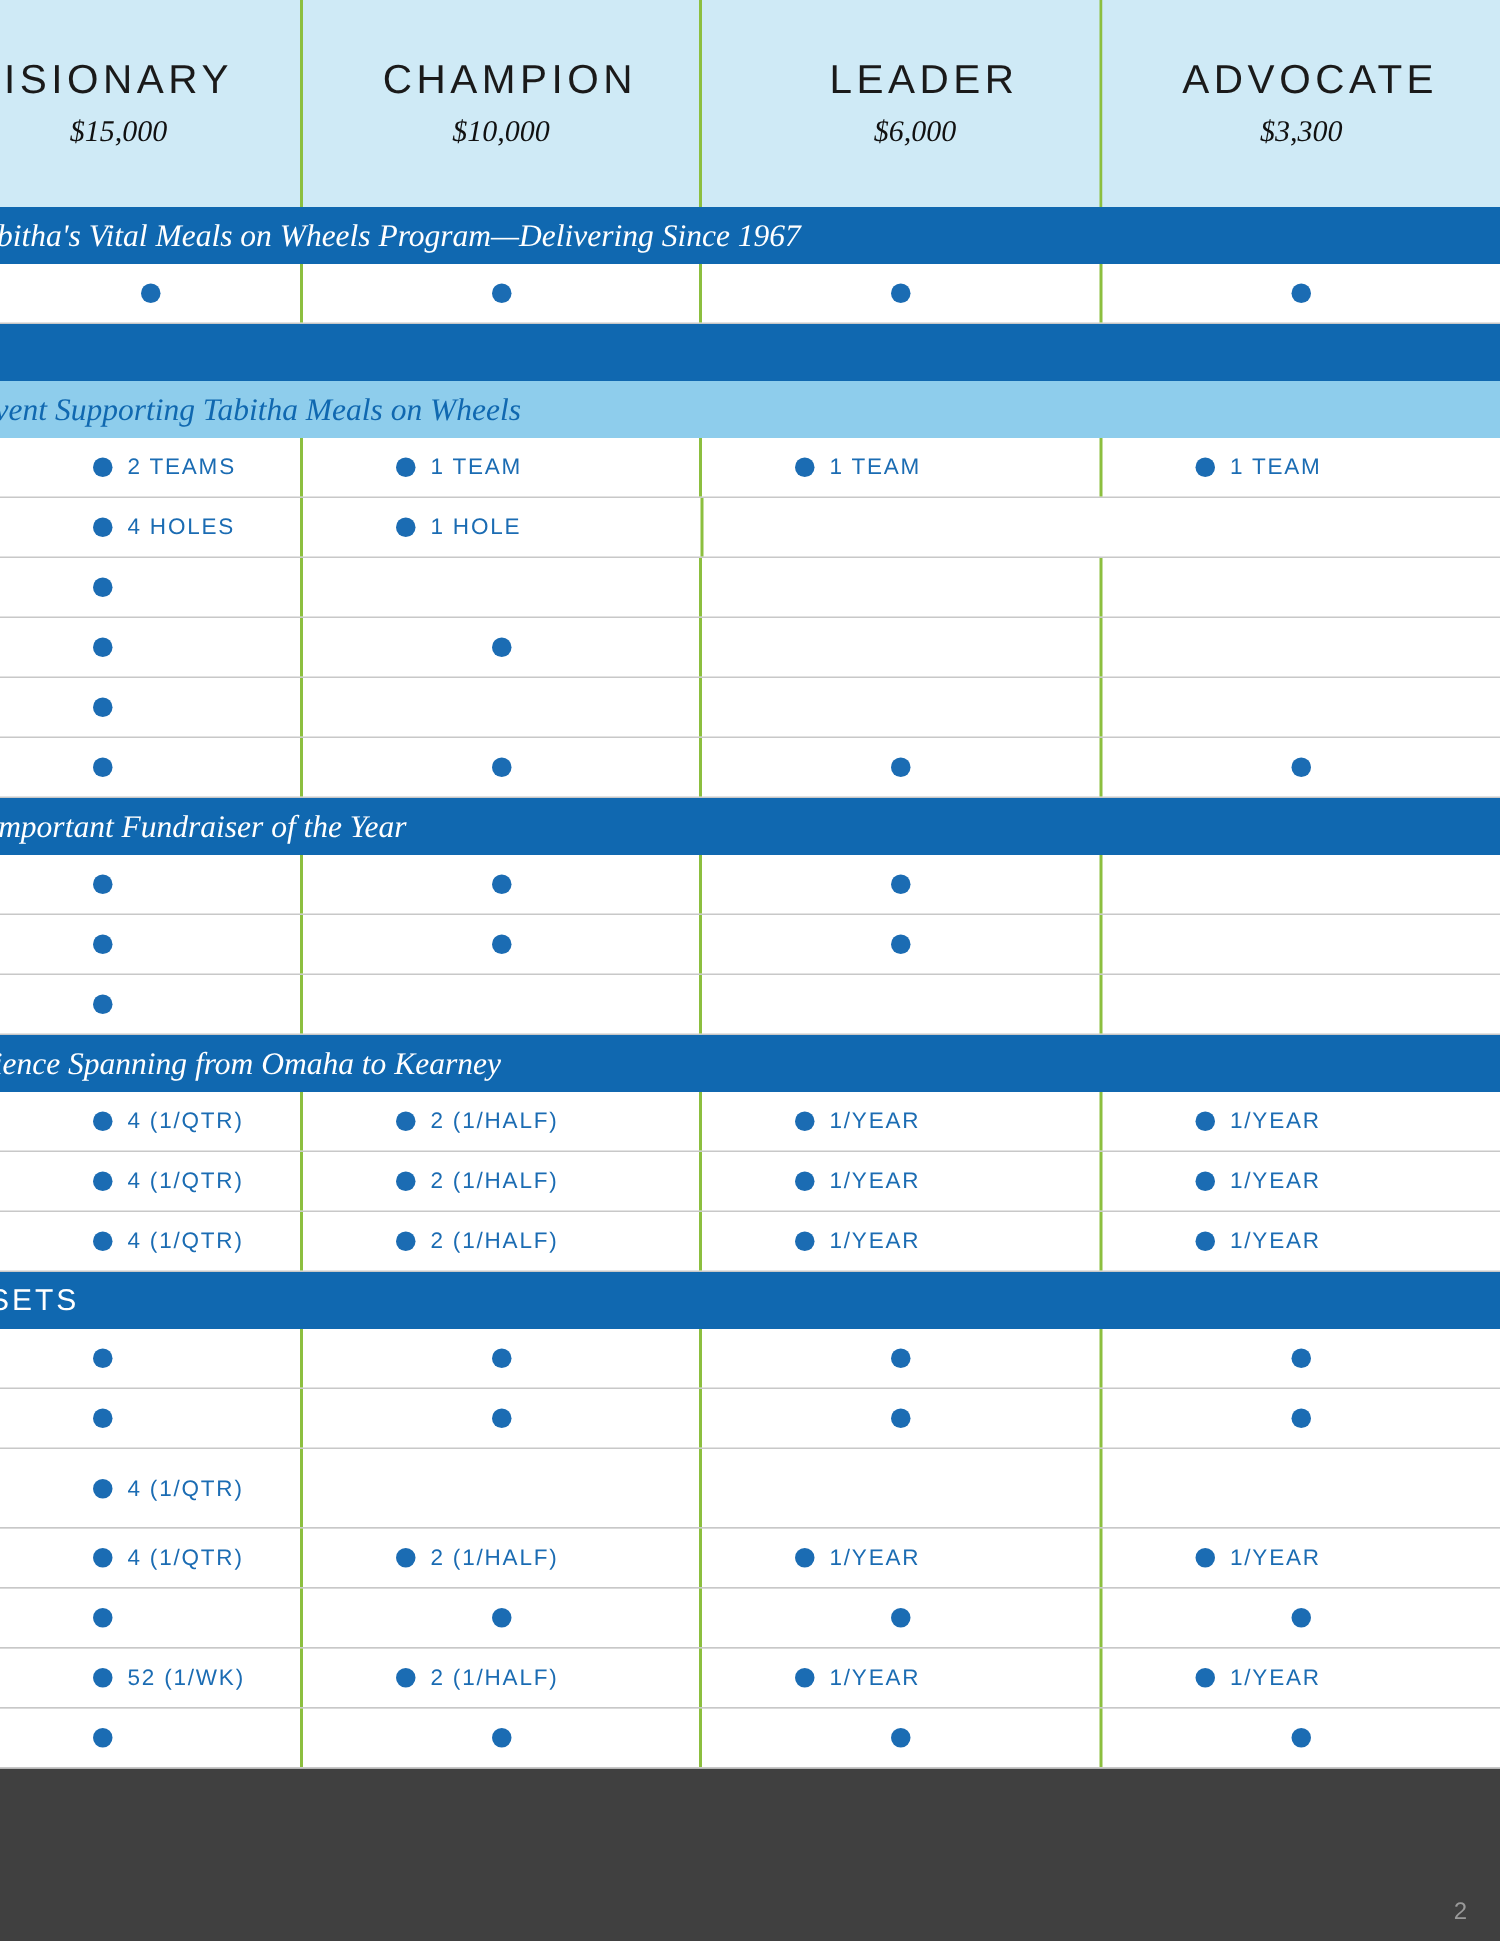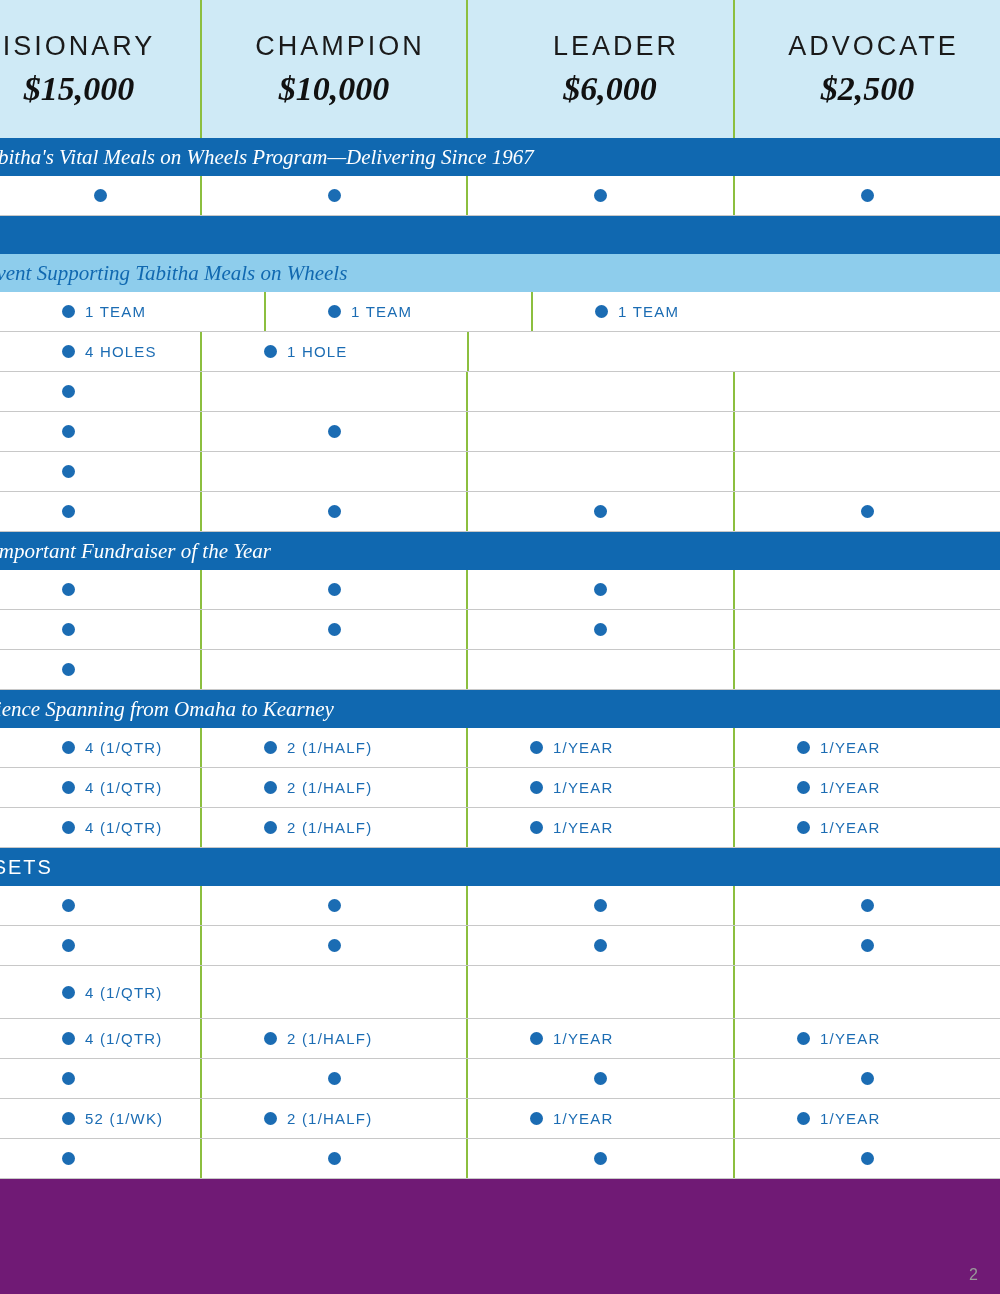--- a/index.html
+++ b/index.html
@@ -6,21 +6,21 @@
   html, body {
     margin: 0; padding: 0;
     background: #ffffff;
     font-family: "Liberation Sans", sans-serif;
   }
   .page {
     position: relative;
     width: 1000px;
     height: 1294px;
     overflow: hidden;
-    background: #701a75;
+    background: #404040;
   }
 
   
   .header-row {
     display: flex;
     height: 138px;
     background: #cfeaf6;
   }
   .header-cell {
     position: relative;
@@ -43,22 +43,22 @@
     letter-spacing: 3px;
     color: #1a1a1a;
     font-weight: 400;
     white-space: nowrap;
     text-align: center;
     margin-left: 12px;
   }
   .tier-amount {
     font-family: "Liberation Serif", serif;
     font-style: italic;
-    font-weight: bold;
-    font-size: 34px;
+    font-weight: normal;
+    font-size: 20px;
     color: #111111;
     margin-top: 8px;
   }
   
   .header-cell.c0 .tier-name { margin-left: -42px; }
   .header-cell.c0 .tier-amount { margin-left: -42px; }
 
   
   .band {
     height: 38px;
@@ -155,21 +155,21 @@
       <div class="header-cell c1">
         <div class="tier-name">CHAMPION</div>
         <div class="tier-amount">$10,000</div>
       </div>
       <div class="header-cell c2">
         <div class="tier-name">LEADER</div>
         <div class="tier-amount">$6,000</div>
       </div>
       <div class="header-cell c3">
         <div class="tier-name">ADVOCATE</div>
-        <div class="tier-amount">$2,500</div>
+        <div class="tier-amount">$3,300</div>
       </div>
     </div>
 
   <div id="body-blocks">
       <div class="band band-dark">
         <span class="band-text">g Tabitha's Vital Meals on Wheels Program—Delivering Since 1967</span>
       </div>
       <div class="row">
         <div class="cell c0 center">
           <div class="mark">
@@ -192,20 +192,26 @@
           </div>
         </div>
       </div>
       <div class="band band-dark">
         <span class="band-text"></span>
       </div>
       <div class="band band-light">
         <span class="band-text">al Event Supporting Tabitha Meals on Wheels</span>
       </div>
       <div class="row">
+        <div class="cell c0">
+          <div class="mark">
+            <span class="dot"></span>
+            <span class="val">2 TEAMS</span>
+          </div>
+        </div>
         <div class="cell c1">
           <div class="mark">
             <span class="dot"></span>
             <span class="val">1 TEAM</span>
           </div>
         </div>
         <div class="cell c2">
           <div class="mark">
             <span class="dot"></span>
             <span class="val">1 TEAM</span>

